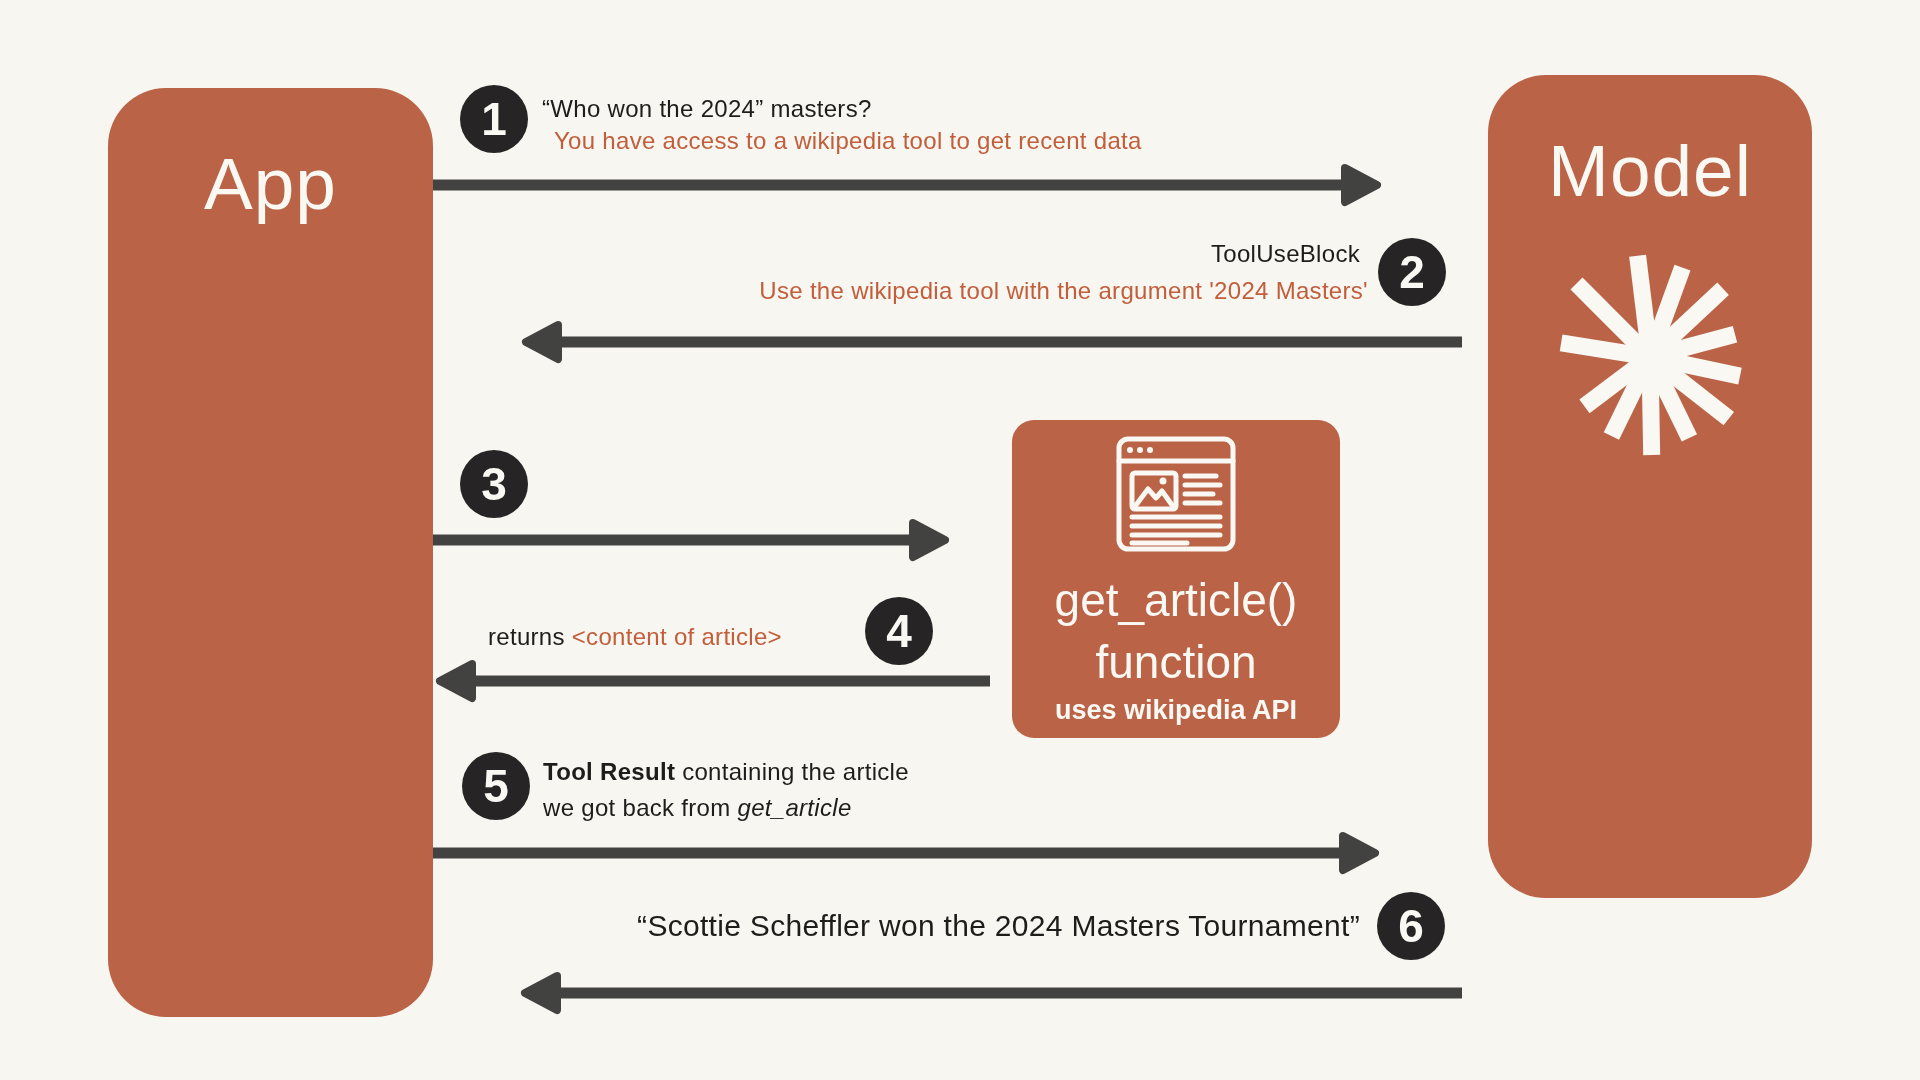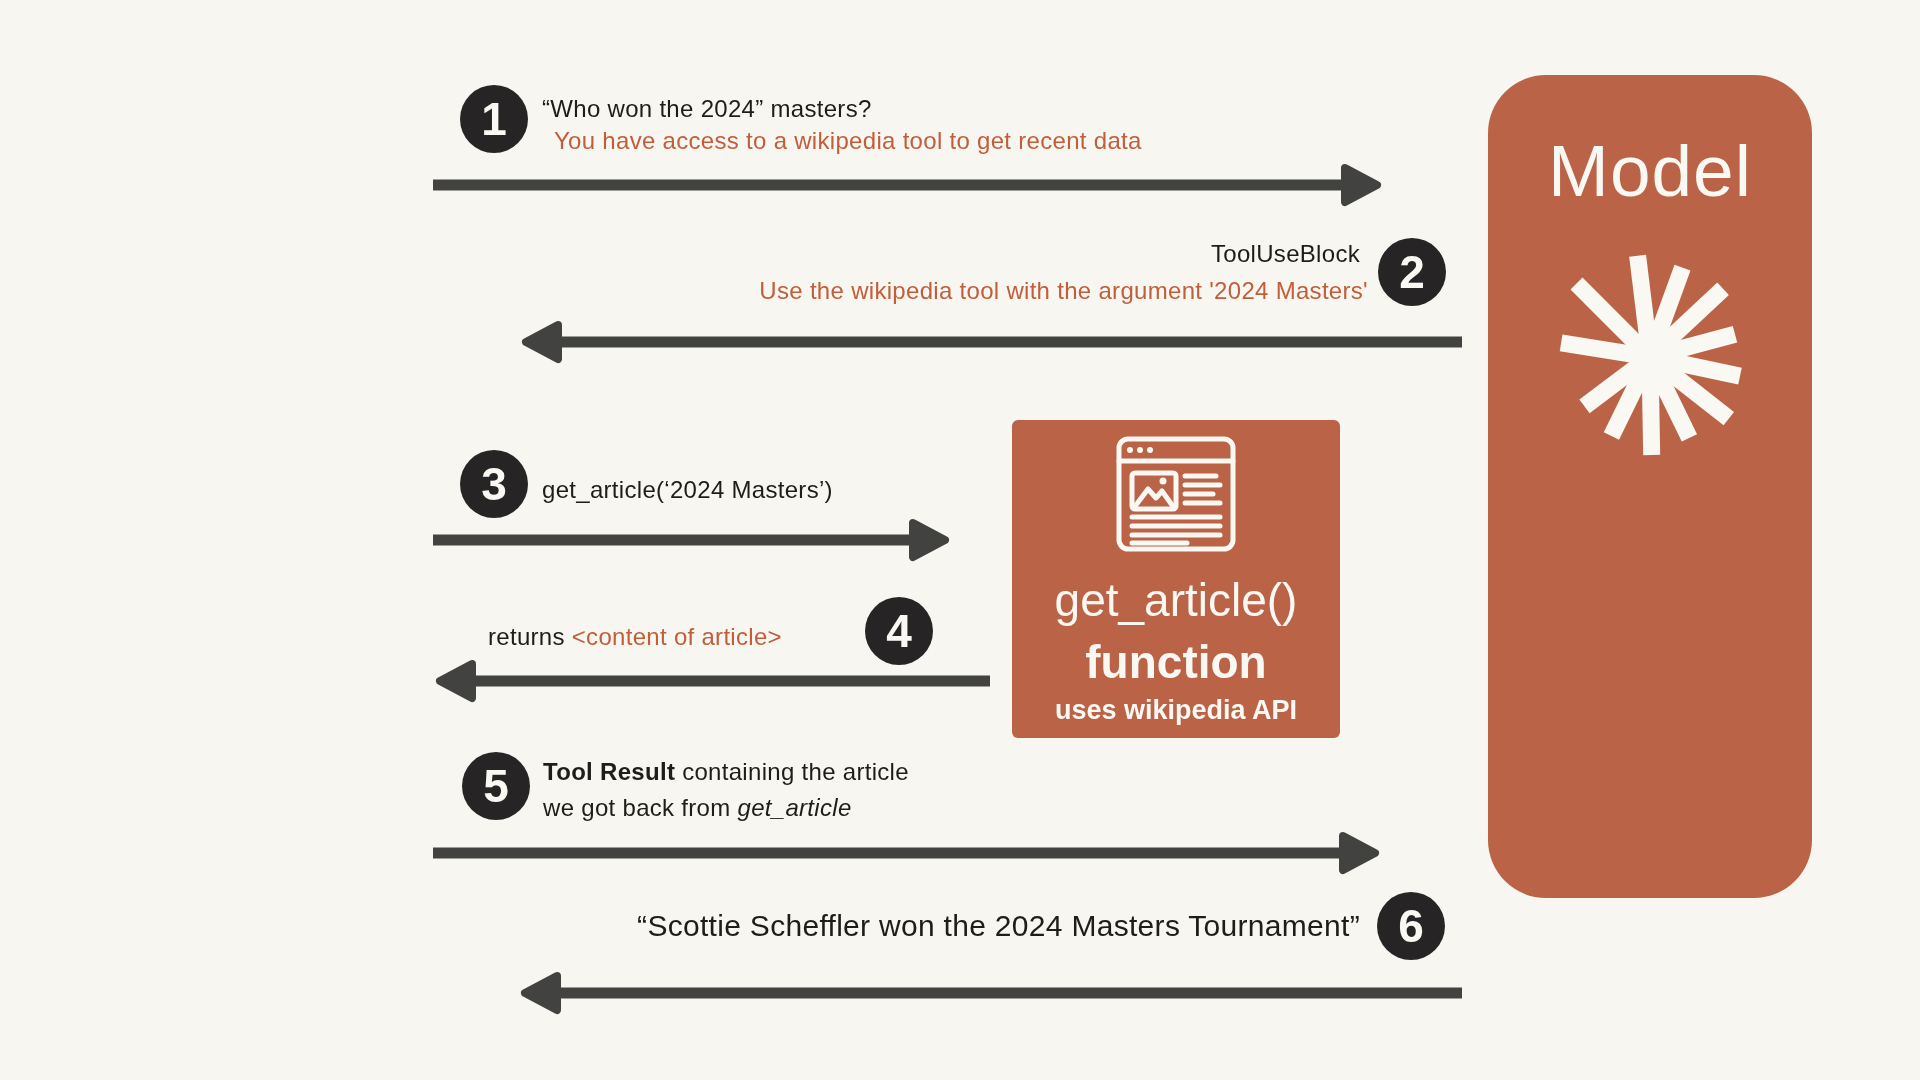--- a/index.html
+++ b/index.html
@@ -10,40 +10,43 @@
   body{width:1920px;height:1080px;overflow:hidden}
   .canvas{position:relative;width:1920px;height:1080px;background:var(--bg);
     font-family:"Liberation Sans",sans-serif;color:var(--ink)}
   .box{position:absolute;background:var(--rust);border-radius:58px}
   #app-box{left:108px;top:88px;width:325px;height:929px}
   #model-box{left:1488px;top:75px;width:324px;height:823px}
   .box-label{position:absolute;width:100%;text-align:center;top:54px;
     color:var(--white);font-size:73px;font-weight:400;letter-spacing:1px}
   #model-logo{position:absolute;left:50%;top:170px;transform:translateX(-50%)}
   .fn-box{position:absolute;left:1012px;top:420px;width:328px;height:318px;
-    background:var(--rust);border-radius:6px;text-align:center;color:var(--white)}
+    background:var(--rust);border-radius:22px;text-align:center;color:var(--white)}
   .fn-icon{position:absolute;left:50%;top:15px;transform:translateX(-50%)}
   .fn-title{position:absolute;width:100%;top:153px;font-size:46px;font-weight:400}
-  .fn-sub{position:absolute;width:100%;top:215px;font-size:46px;font-weight:700}
+  .fn-sub{position:absolute;width:100%;top:215px;font-size:46px;font-weight:400}
   .fn-caption{position:absolute;width:100%;top:275px;font-size:27px;font-weight:700}
   .step-circle{position:absolute;width:68px;height:68px;border-radius:50%;
     background:var(--dark);color:var(--white);display:flex;align-items:center;
     justify-content:center;font-size:46px;font-weight:600}
   .lbl{position:absolute;white-space:nowrap;transform:translateY(-50%);
     font-size:24px;font-weight:500;color:var(--ink);letter-spacing:0.3px}
   .lbl.big{font-size:30px}
   .rust-italic{color:var(--rust-text);font-weight:500}
   .rust{color:var(--rust-text)}
   svg.arrows{position:absolute;left:0;top:0}
 </style>
 </head>
 <body>
 
 <div class="canvas">
 
+  <div class="box" id="app-box">
+    <div class="box-label">App</div>
+  </div>
 
   <div class="box" id="model-box">
     <div class="box-label">Model</div>
     <svg id="model-logo" width="224" height="224" viewBox="-112 -112 224 224">
       <g stroke="#FAF8F3" stroke-width="17" stroke-linecap="butt">
         <line x1="-0.4" y1="-3" x2="-12.4" y2="-101.2"></line>
         <line x1="1" y1="-2.8" x2="32.5" y2="-89.3"></line>
         <line x1="2.2" y1="-2" x2="73.1" y2="-68.2"></line>
         <line x1="2.9" y1="-0.8" x2="85" y2="-22.8"></line>
         <line x1="2.9" y1="0.6" x2="90" y2="19.1"></line>
@@ -120,21 +123,20 @@
   <div class="step-circle" style="left:865px;top:597px">4</div>
   <div class="step-circle" style="left:462px;top:752px">5</div>
   <div class="step-circle" style="left:1377px;top:892px">6</div>
 
   <div class="lbl" style="left:542px;top:109px">“Who won the 2024” masters?</div>
   <div class="lbl rust-italic" style="left:554px;top:141px">You have access to a wikipedia tool to get recent data</div>
 
   <div class="lbl" style="right:560px;top:254px">ToolUseBlock</div>
   <div class="lbl rust-italic" style="right:552px;top:291px">Use the wikipedia tool with the argument '2024 Masters'</div>
 
-  <div class="lbl" style="left:542px;top:490px">get_article(‘2024 Masters’)</div>
 
   <div class="lbl" style="left:488px;top:637px">
     <span>returns </span><span class="rust">&lt;content of article&gt;</span>
   </div>
 
   <div class="lbl" style="left:543px;top:808px">
     <span>we got back from </span><i>get_article</i>
   </div>
   <div class="lbl" style="left:543px;top:772px">
     <b>Tool Result</b><span> containing the article</span>

